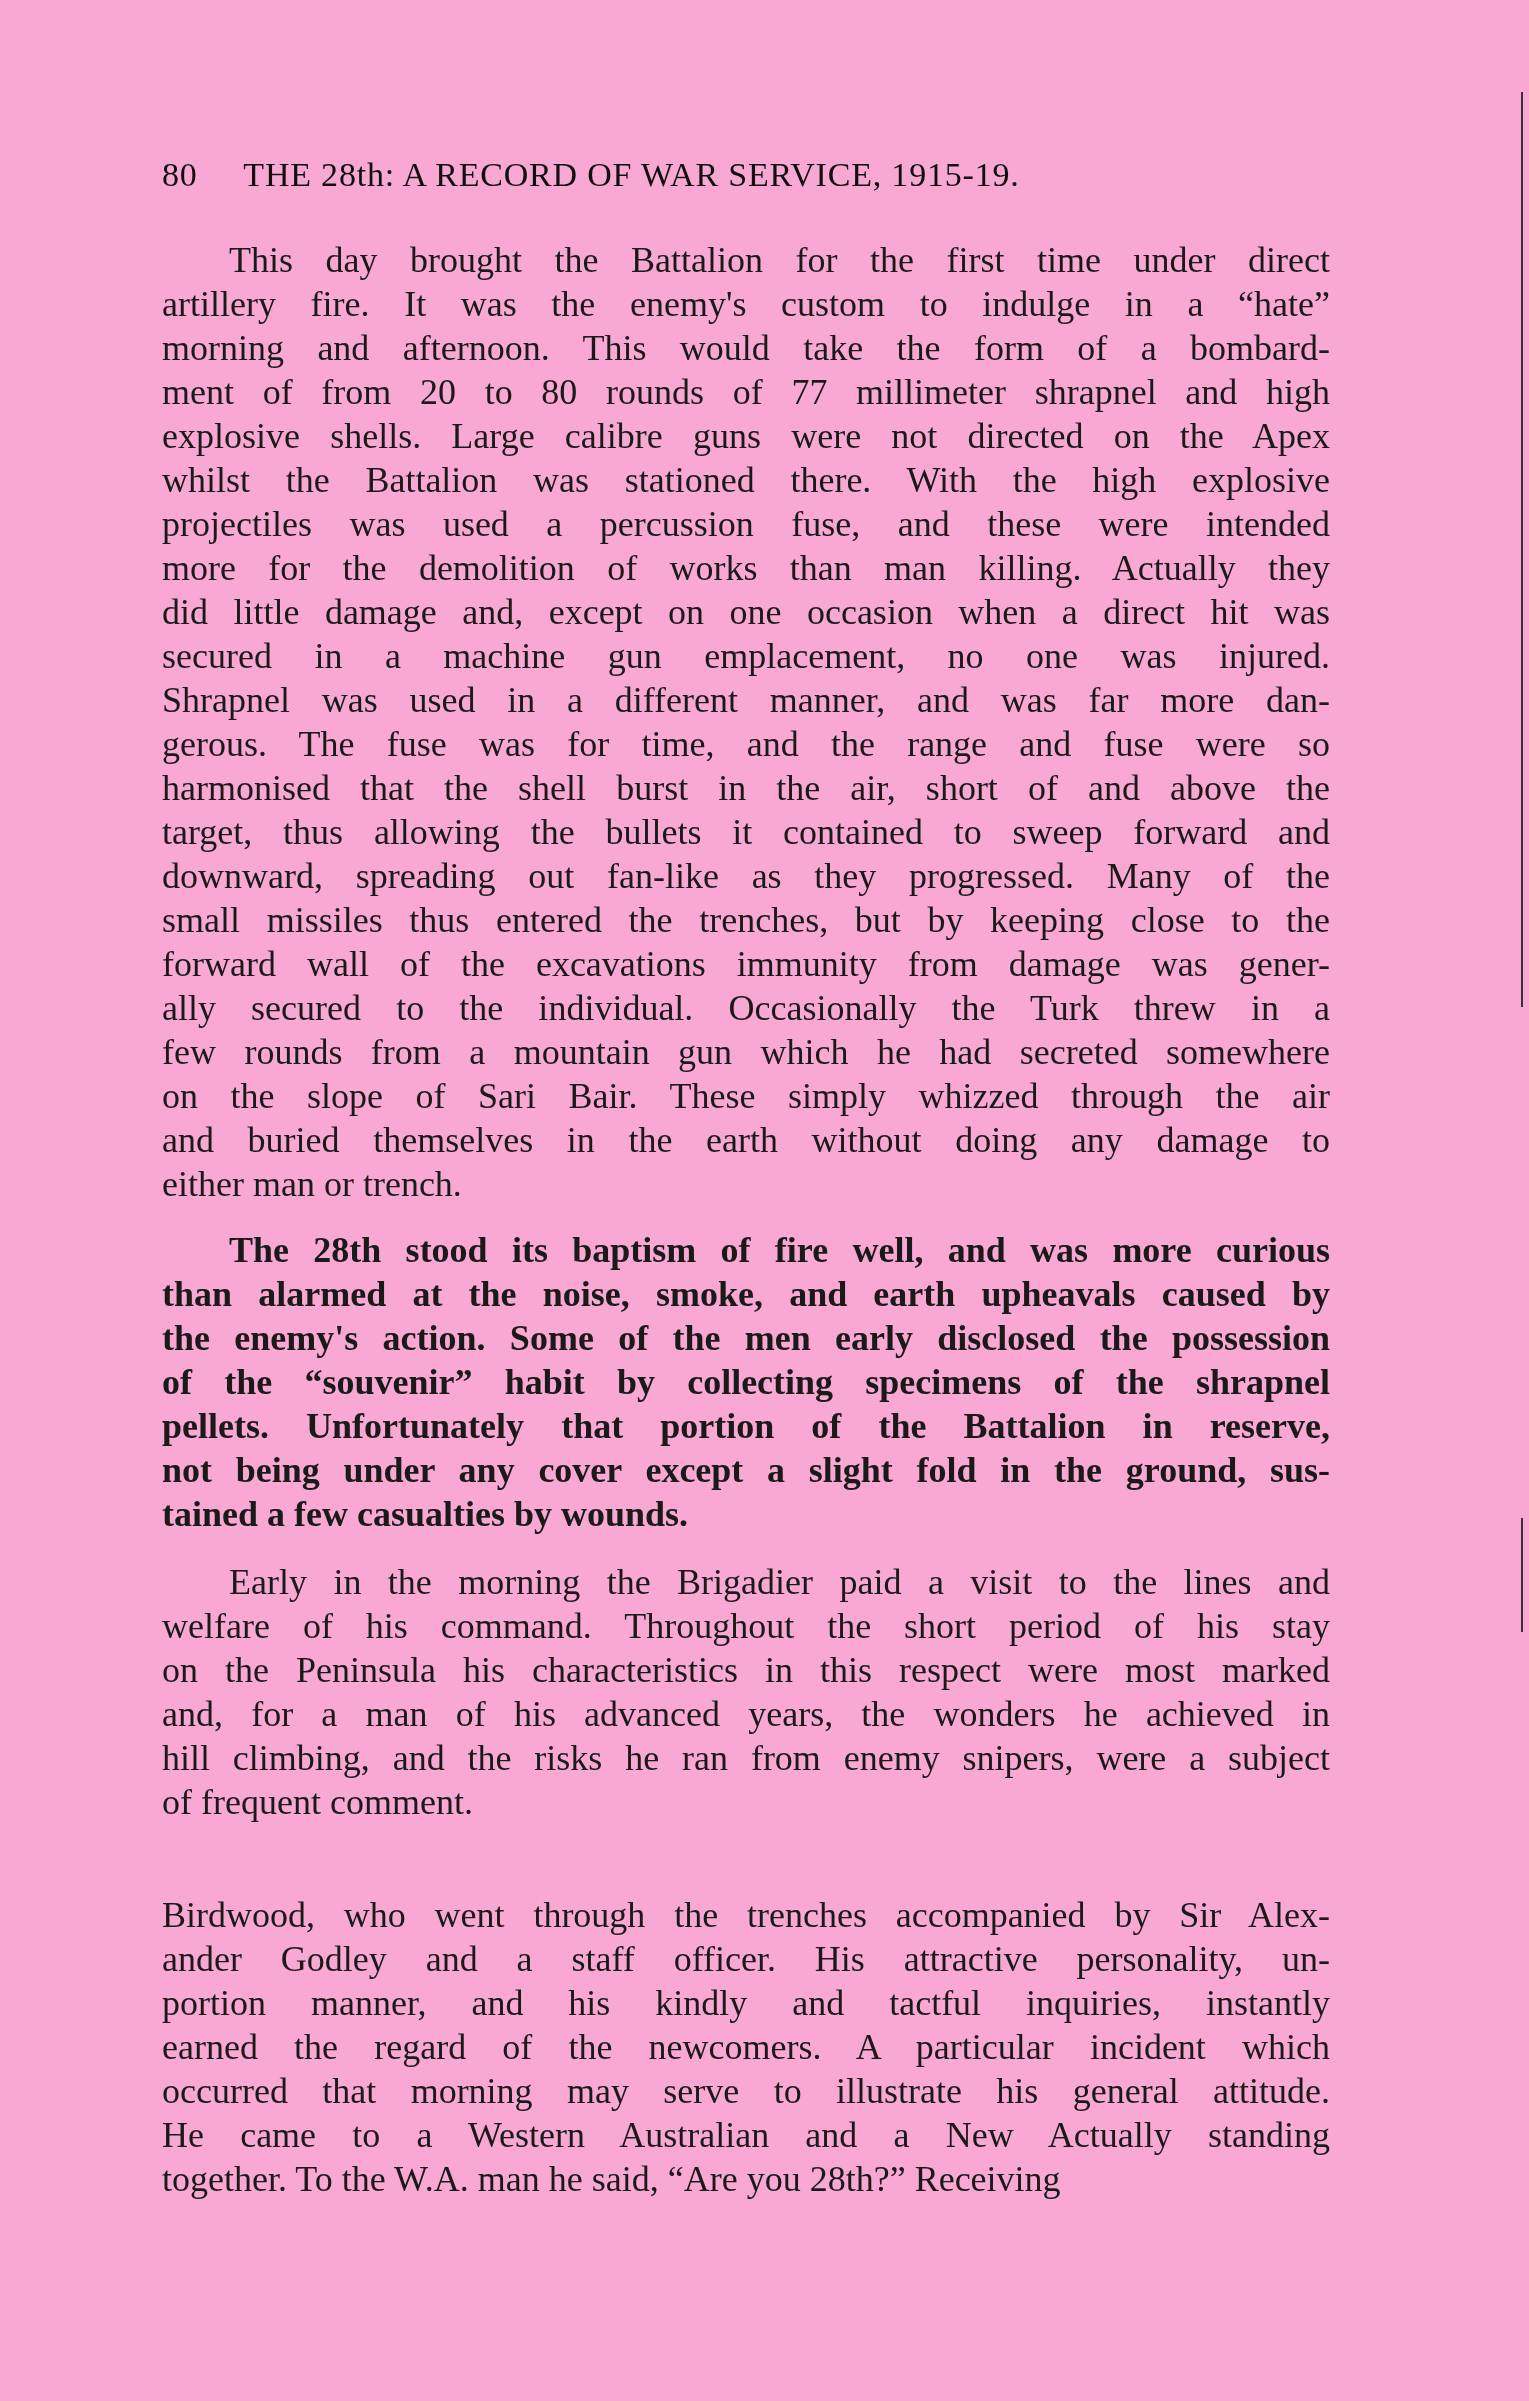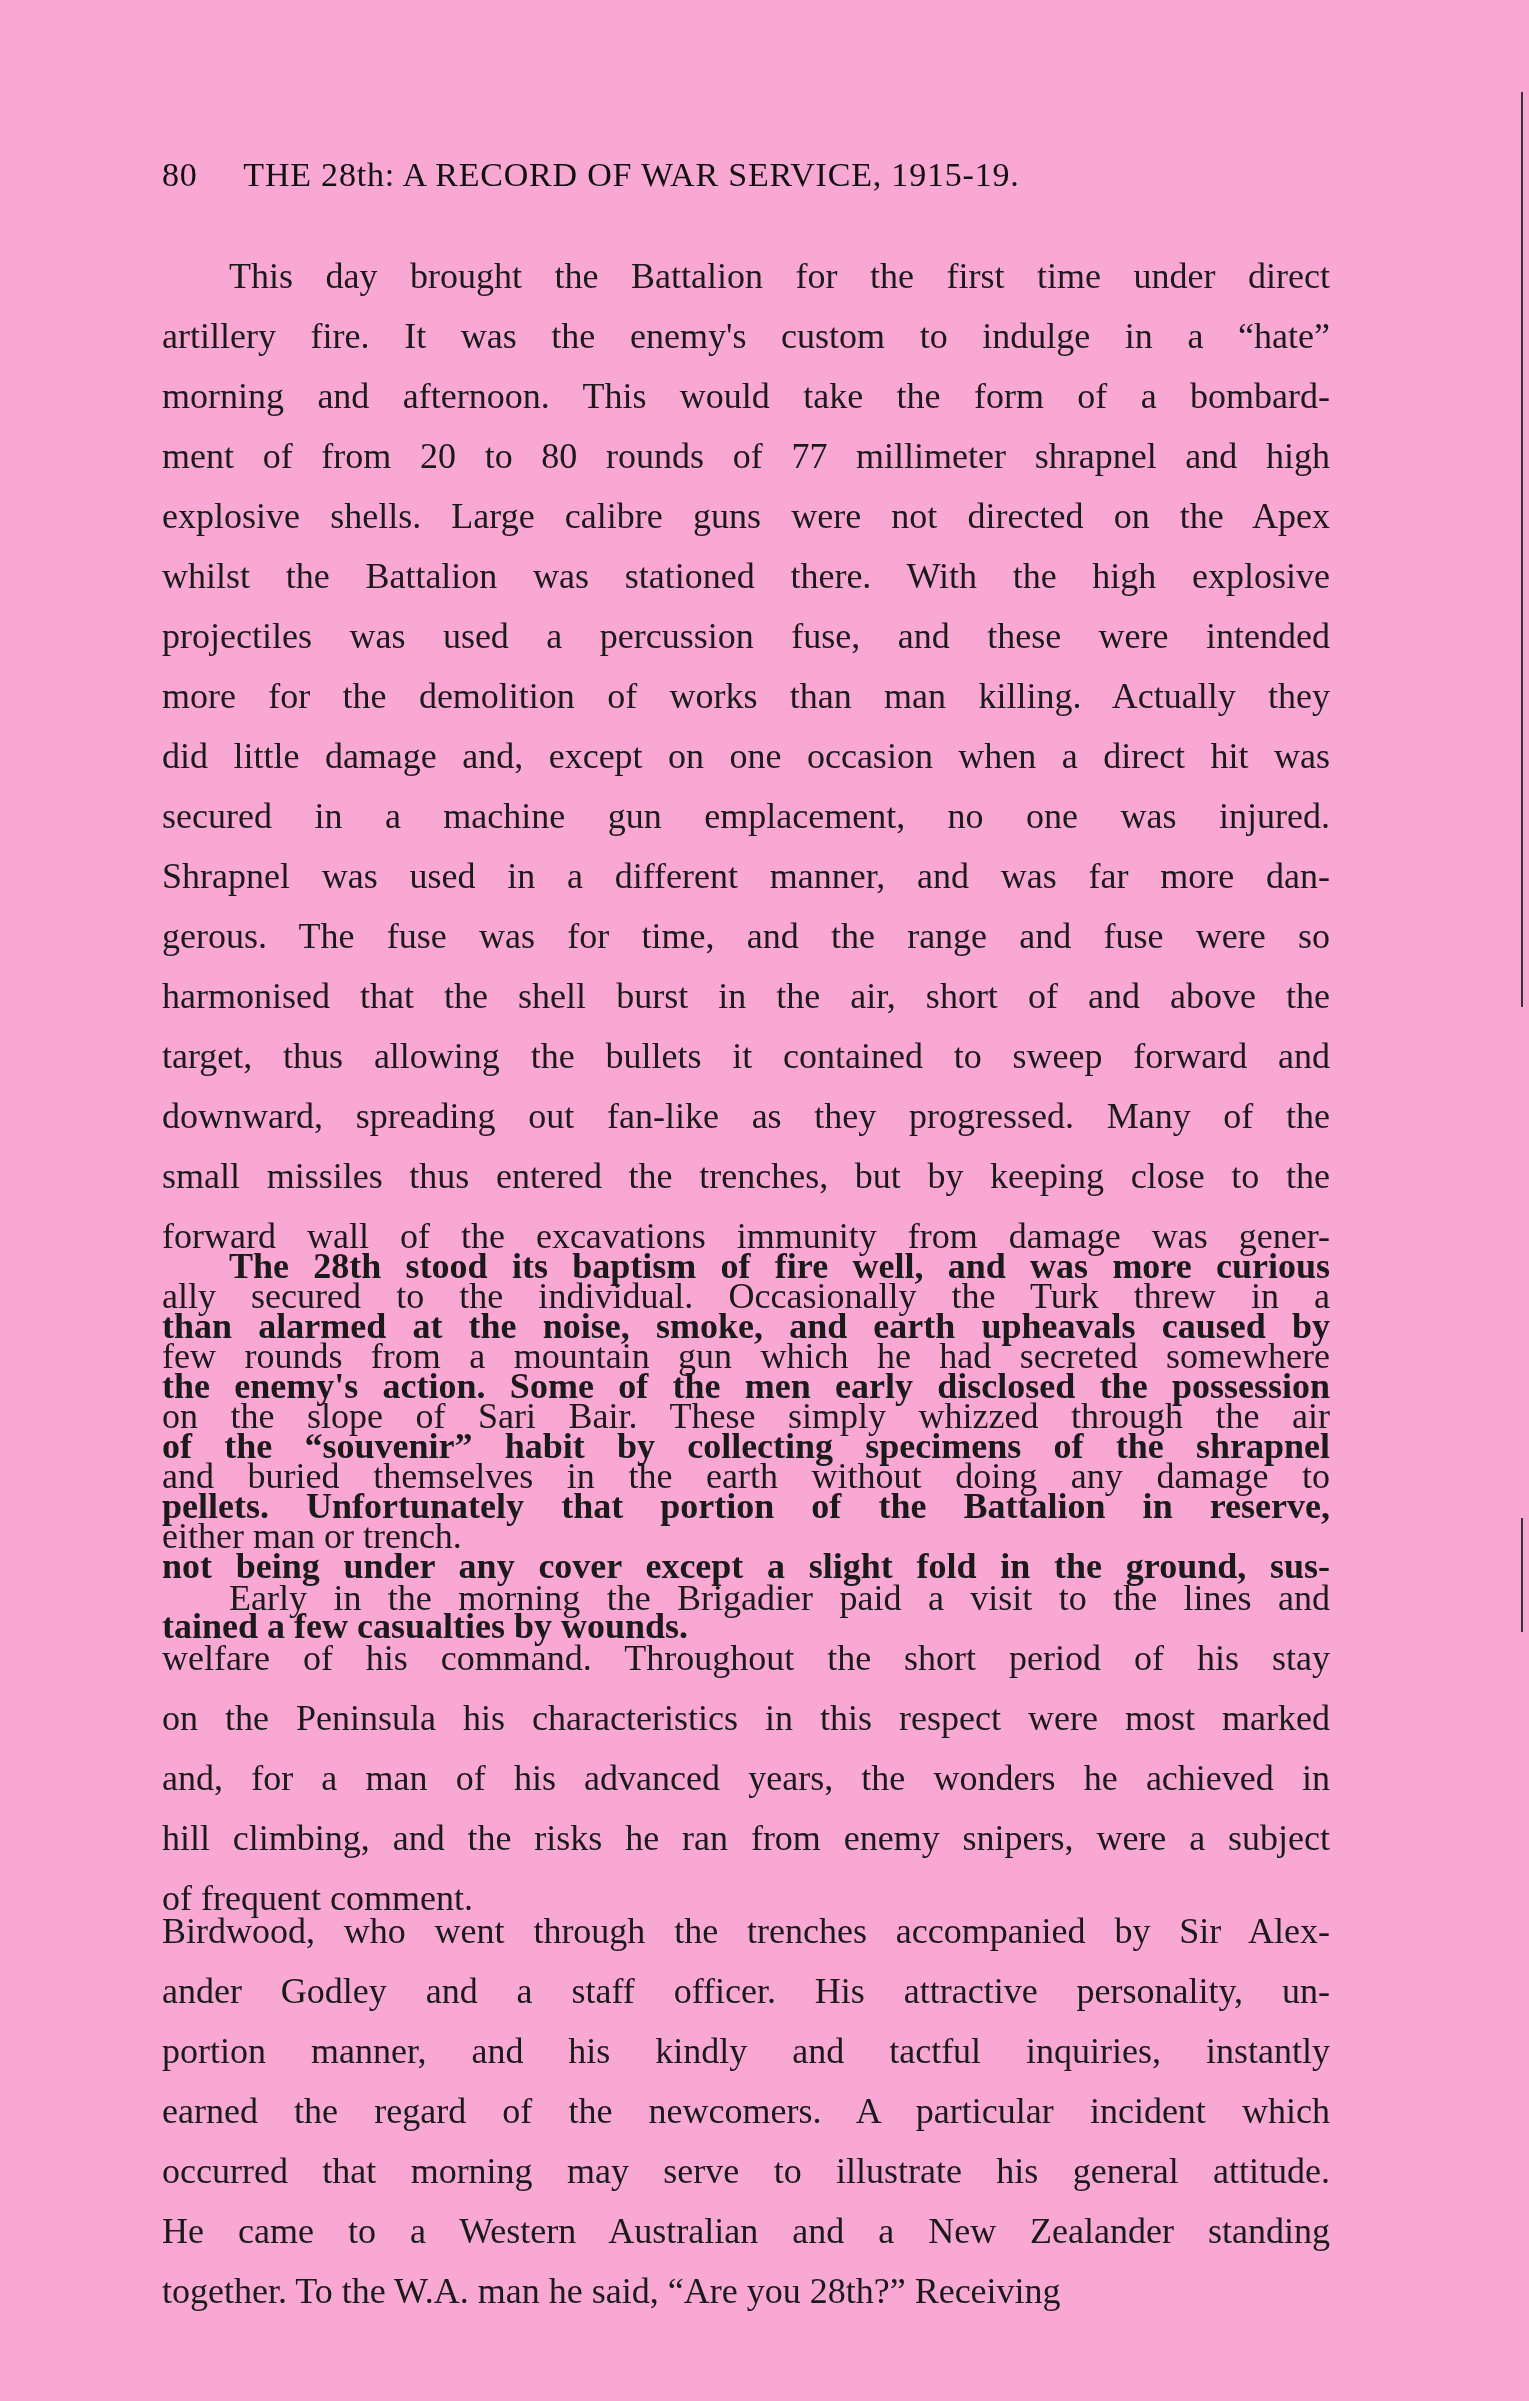--- a/index.html
+++ b/index.html
@@ -15,21 +15,21 @@
     font-family: "Liberation Serif", serif;
     font-size: 34px; letter-spacing: 0.8px; color: #111;
   }
   .header .pageno { display: inline-block; width: 72px; }
   .header .title { display: inline-block; }
   .paragraph { position: absolute; left: 162px; width: 1168px; }
   .line {
     display: block; height: 44px; line-height: 44px;
     font-family: "Liberation Serif", serif;
     font-size: 36px; white-space: nowrap;
-    text-align: justify; text-align-last: justify; margin-top: 16px;
+    text-align: justify; text-align-last: justify;
   }
   .line.last { text-align-last: left; }
   .line.first { text-indent: 67px; }
   .edge {
     position: absolute; right: 6.1px; width: 2.3px; background: #333;
   }
 </style>
 </head>
 <body>
 
@@ -79,20 +79,20 @@
       <span class="line">and, for a man of his advanced years, the wonders he achieved in</span>
       <span class="line">hill climbing, and the risks he ran from enemy snipers, were a subject</span>
       <span class="line last">of frequent comment.</span>
     </div>
   <div class="paragraph" id="p3" style="top:1893px;">
       <span class="line">Birdwood, who went through the trenches accompanied by Sir Alex-</span>
       <span class="line">ander Godley and a staff officer.  His attractive personality, un-</span>
       <span class="line">portion manner, and his kindly and tactful inquiries, instantly</span>
       <span class="line">earned the regard of the newcomers.  A particular incident which</span>
       <span class="line">occurred that morning may serve to illustrate his general attitude.</span>
-      <span class="line">He came to a Western Australian and a New Zealander standing</span>
+      <span class="line">He came to a Western Australian and a New Actually standing</span>
       <span class="line last">together.  To the W.A. man he said, “Are you 28th?”  Receiving</span>
     </div>
 
   <div class="edge" style="top:92px;height:915px;"></div>
   <div class="edge" style="top:1518px;height:114px;"></div>
 </div>
 
 
 </body></html>

